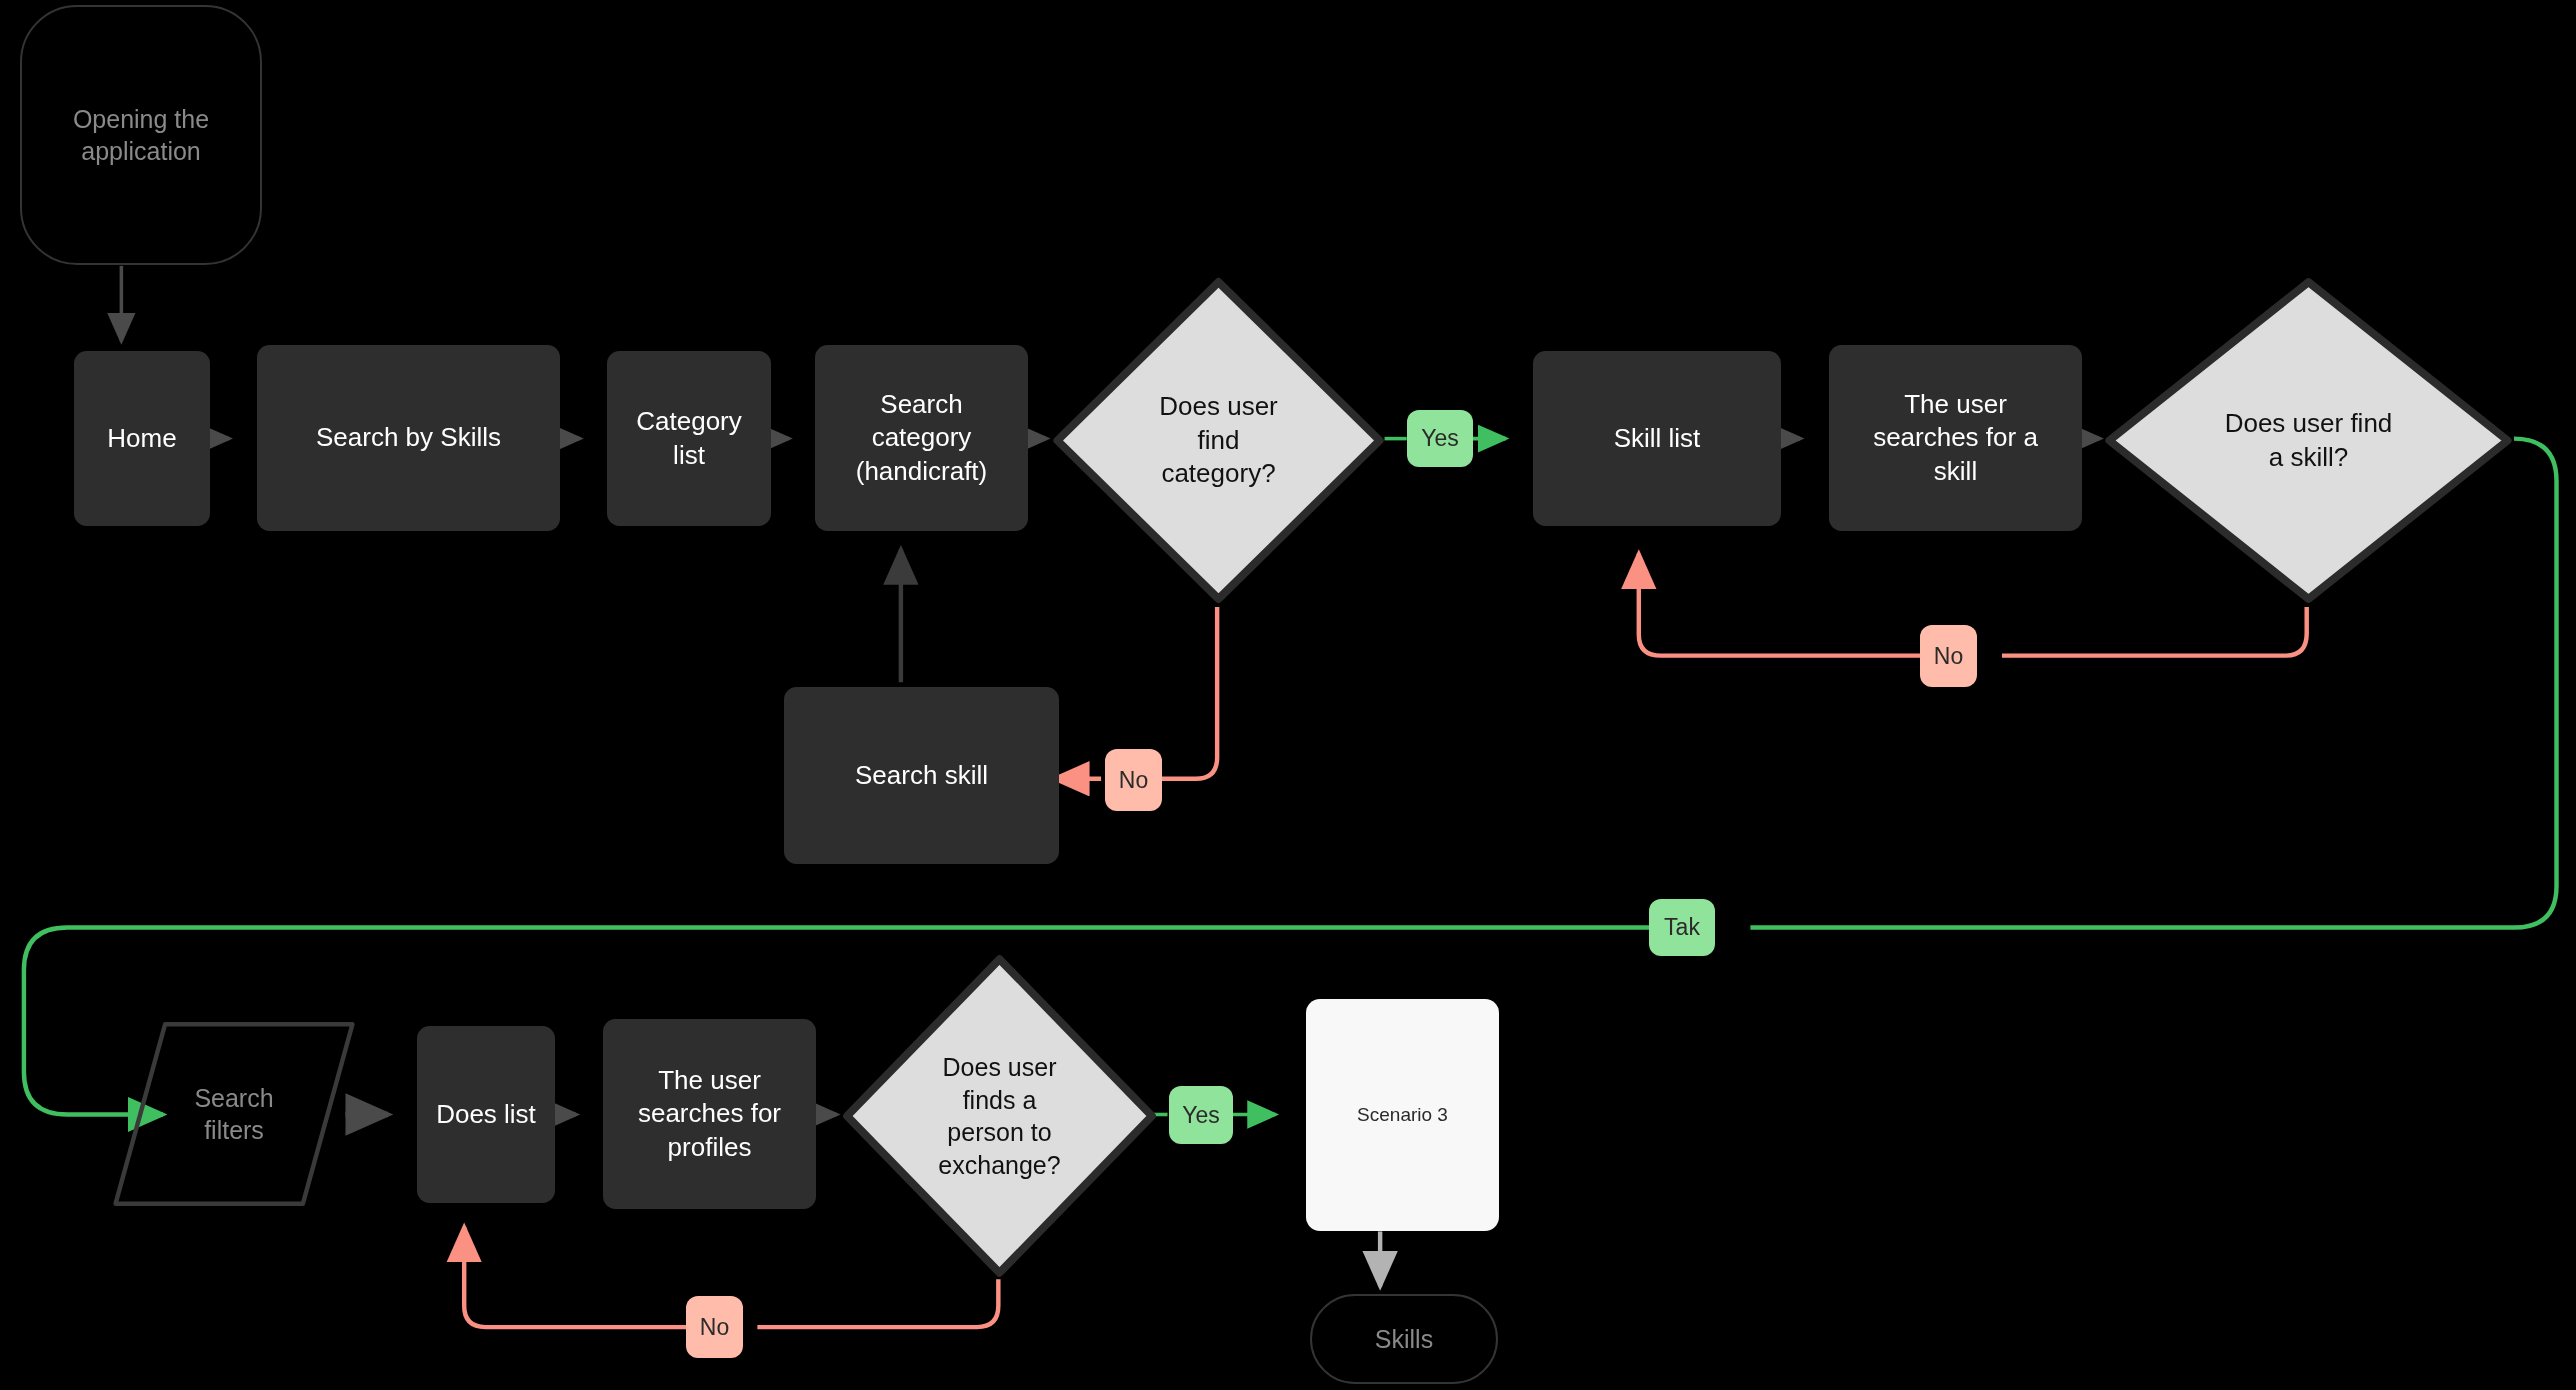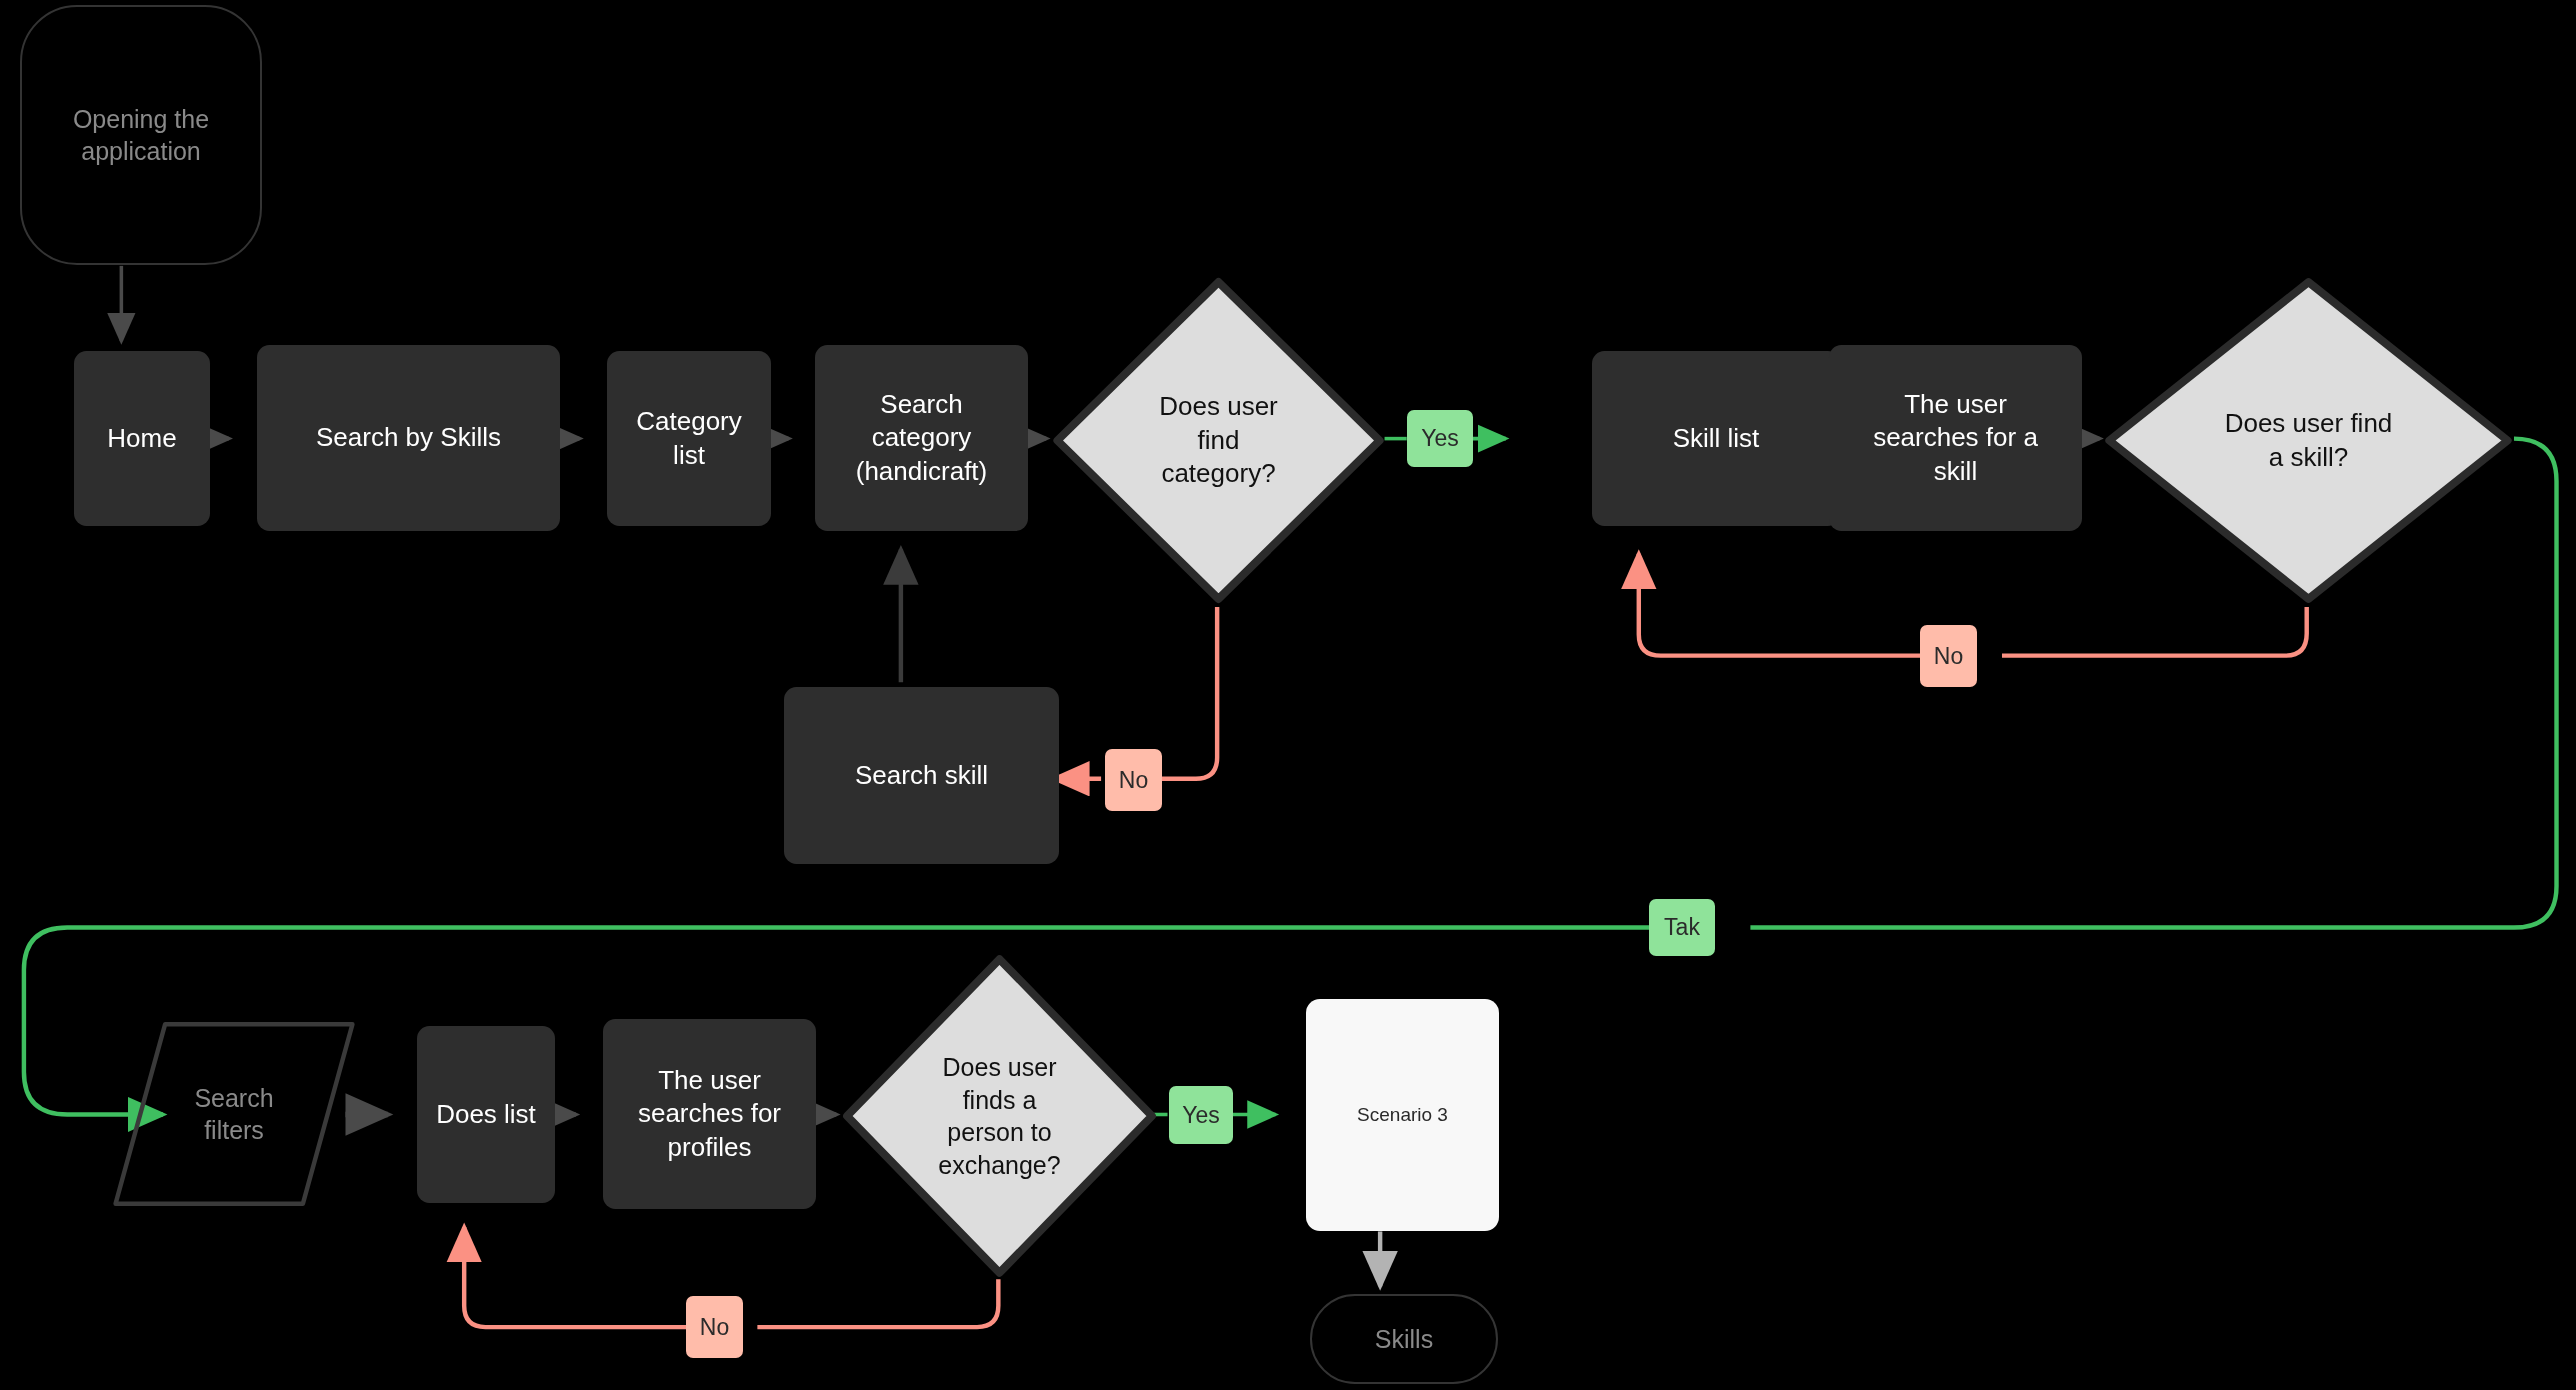--- a/index.html
+++ b/index.html
@@ -97,21 +97,21 @@
     color: #8a8a8a;
     font-size: 25px;
     line-height: 1.3;
   }
   
   .edge-label {
     position: absolute;
     display: flex;
     align-items: center;
     justify-content: center;
-    border-radius: 7px;
+    border-radius: 12px;
     font-size: 23px;
     color: #2b2b2b;
     box-sizing: border-box;
   }
   .edge-label.yes { background: #8fe39a; }
   .edge-label.no  { background: #ffbcaa; }
 </style>
 </head>
 <body>
 
@@ -197,21 +197,21 @@
     <svg width="337" height="331" viewBox="0 0 380 374">
       <path d="M190,8 L372,187 L190,366 L8,187 Z" fill="#dddddd" stroke="#2b2b2b" stroke-width="9" stroke-linejoin="round"></path>
     </svg>
     <div class="decision-label" style="white-space:pre-line;">Does user
 find
 category?</div>
   </div>
 
   <div class="edge-label yes" style="left:1407px; top:410px; width:66px; height:57px;">Yes</div>
 
-  <div class="node proc" style="left:1572px; top:351px; width:248px; height:175px;">Skill list</div>
+  <div class="node proc" style="left:1513px; top:351px; width:248px; height:175px;">Skill list</div>
 
   <div class="node proc" style="left:1809px; top:345px; width:253px; height:186px; white-space:pre-line;">The user
 searches for a
 skill</div>
 
   <div class="decision-wrap" style="left:2102px; top:275px; width:413px; height:331px;">
     <svg width="413" height="331" viewBox="0 0 466 374">
       <path d="M233,8 L458,187 L233,366 L8,187 Z" fill="#dddddd" stroke="#2b2b2b" stroke-width="9" stroke-linejoin="round"></path>
     </svg>
     <div class="decision-label" style="white-space:pre-line;">Does user find

